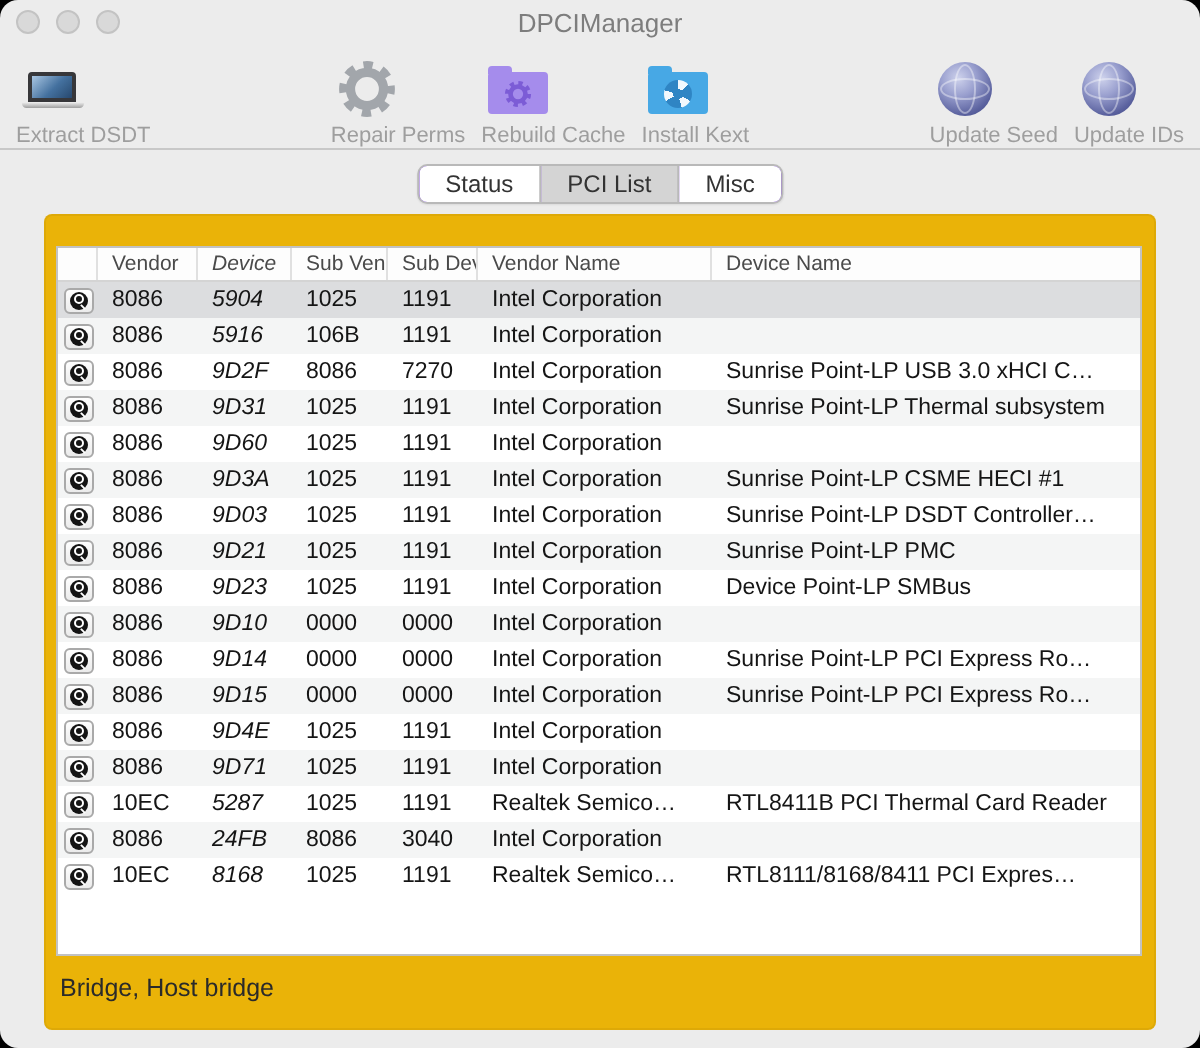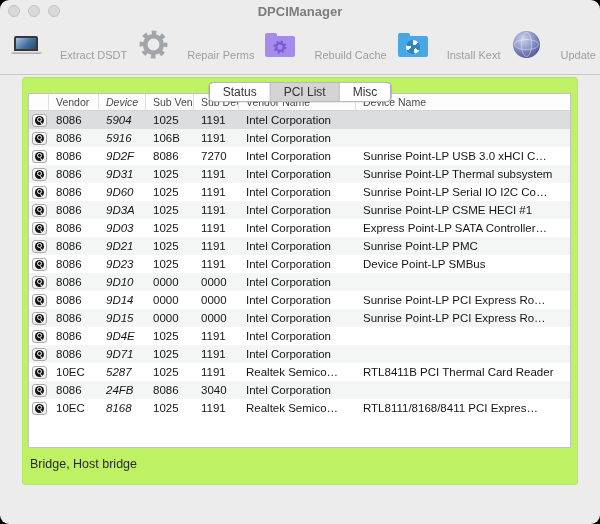--- a/index.html
+++ b/index.html
@@ -1,28 +1,28 @@
 <!DOCTYPE html>
 <html><head>
 <meta charset="utf-8">
 <style>
   * { margin:0; padding:0; box-sizing:border-box; }
   html,body { width:600px; height:524px; background:#000; font-family:"Liberation Sans", sans-serif; overflow:hidden; }
   #window { position:relative; width:600px; height:524px; background:#ececec; border-radius:9px; overflow:hidden; }
 
   
-  #titlebar { position:relative; height:22px;font-weight:bold; }
+  #titlebar { position:relative; height:22px; }
   #traffic-lights { position:absolute; left:8px; top:5px; display:flex; }
   .light { width:12px; height:12px; border-radius:50%; background:#d9d9d9; border:1px solid #c3c3c3; margin-right:8px; }
   #title { text-align:center; line-height:23px; font-size:13px; color:#7d7d7d; }
 
   
   #toolbar { display:flex; align-items:flex-start; padding:6px 4px 3px 4px; border-bottom:1px solid #c8c8c8; height:53px; }
   .tb-spacer { flex:1; }
-  .tb-item { display:flex; flex-direction:row; align-items:flex-end; padding:0 4px;gap:16px; }
+  .tb-item { display:flex; flex-direction:column; align-items:flex-start; padding:0 4px; }
   .tb-label { font-size:11px; color:#9e9e9e; white-space:nowrap; margin-top:1px; }
   .icon-box { width:36px; height:33px; display:flex; align-items:center; justify-content:center; }
 
   
   .ic-laptop { display:flex; flex-direction:column; align-items:center; }
   .ic-laptop .screen { width:24px; height:15px; background:linear-gradient(135deg,#a9c6e2,#44719f 55%,#27486e); border:2px solid #37373a; border-radius:2px 2px 0 0; }
   .ic-laptop .base { width:31px; height:3px; background:linear-gradient(#f2f2f2,#9f9f9f); border-radius:1px 1px 3px 3px; }
   
   .gear-big { width:31px; height:31px; }
   
@@ -44,21 +44,21 @@
   .globe::before { content:""; position:absolute; top:1px; bottom:1px; left:8px; right:8px; border:1px solid rgba(255,255,255,.4); border-radius:50%; }
   .globe::after { content:""; position:absolute; left:1px; right:1px; top:8px; bottom:8px; border:1px solid rgba(255,255,255,.4); border-radius:50%; }
 
   
   #segmented { position:absolute; left:50%; transform:translateX(-50%); top:82px; display:flex; height:20px; border:1px solid #b9b9b9; border-radius:5px; overflow:hidden; background:#6d28d9; z-index:3; box-shadow:0 0.5px 1px rgba(0,0,0,.08); }
   .seg-item { padding:0 13px; font-size:12px; line-height:19px; color:#333; background:#fff; border-right:1px solid #b9b9b9; }
   .seg-item:last-child { border-right:none; }
   .seg-item.selected { background:#d4d4d4; }
 
   
-  #box { position:absolute; left:22px; top:77px; width:556px; height:408px; background:#bef264; border-radius:4px; box-shadow: inset 0 0 0 1px rgba(0,0,0,.05); }
+  #box { position:absolute; left:22px; top:107px; width:556px; height:408px; background:#eab308; border-radius:4px; box-shadow: inset 0 0 0 1px rgba(0,0,0,.05); }
 
   
   #table { position:absolute; left:6px; top:16px; width:543px; height:355px; background:#fff; border:1px solid #c2c2c2; overflow:hidden; }
   #thead { display:flex; height:17px; align-items:center; border-bottom:1px solid #d4d4d4; background:#fdfdfd; }
   .hcell { font-size:10.5px; color:#4a4a4a; padding-left:7px; height:100%; line-height:17px; border-right:1px solid #e0e0e0; white-space:nowrap; overflow:hidden; }
   .hcell:last-child { border-right:none; }
   .c0 { width:20px; flex:none; padding-left:3px; }
   .c1 { width:50px; flex:none; }
   .c2 { width:47px; flex:none;font-style:italic; }
   .c3 { width:48px; flex:none; }
@@ -222,21 +222,20 @@
             <div class="cell c0">
               <div class="lookup-btn">
                 <div class="mag"></div>
               </div>
             </div>
             <div class="cell c1">8086</div>
             <div class="cell c2">9D60</div>
             <div class="cell c3">1025</div>
             <div class="cell c4">1191</div>
             <div class="cell c5">Intel Corporation</div>
-            <div class="cell c6">Sunrise Point-LP Serial IO I2C Co…</div>
           </div>
           <div class="row stripe">
             <div class="cell c0">
               <div class="lookup-btn">
                 <div class="mag"></div>
               </div>
             </div>
             <div class="cell c1">8086</div>
             <div class="cell c2">9D3A</div>
             <div class="cell c3">1025</div>
@@ -248,21 +247,21 @@
             <div class="cell c0">
               <div class="lookup-btn">
                 <div class="mag"></div>
               </div>
             </div>
             <div class="cell c1">8086</div>
             <div class="cell c2">9D03</div>
             <div class="cell c3">1025</div>
             <div class="cell c4">1191</div>
             <div class="cell c5">Intel Corporation</div>
-            <div class="cell c6">Express Point-LP SATA Controller…</div>
+            <div class="cell c6">Sunrise Point-LP DSDT Controller…</div>
           </div>
           <div class="row stripe">
             <div class="cell c0">
               <div class="lookup-btn">
                 <div class="mag"></div>
               </div>
             </div>
             <div class="cell c1">8086</div>
             <div class="cell c2">9D21</div>
             <div class="cell c3">1025</div>

